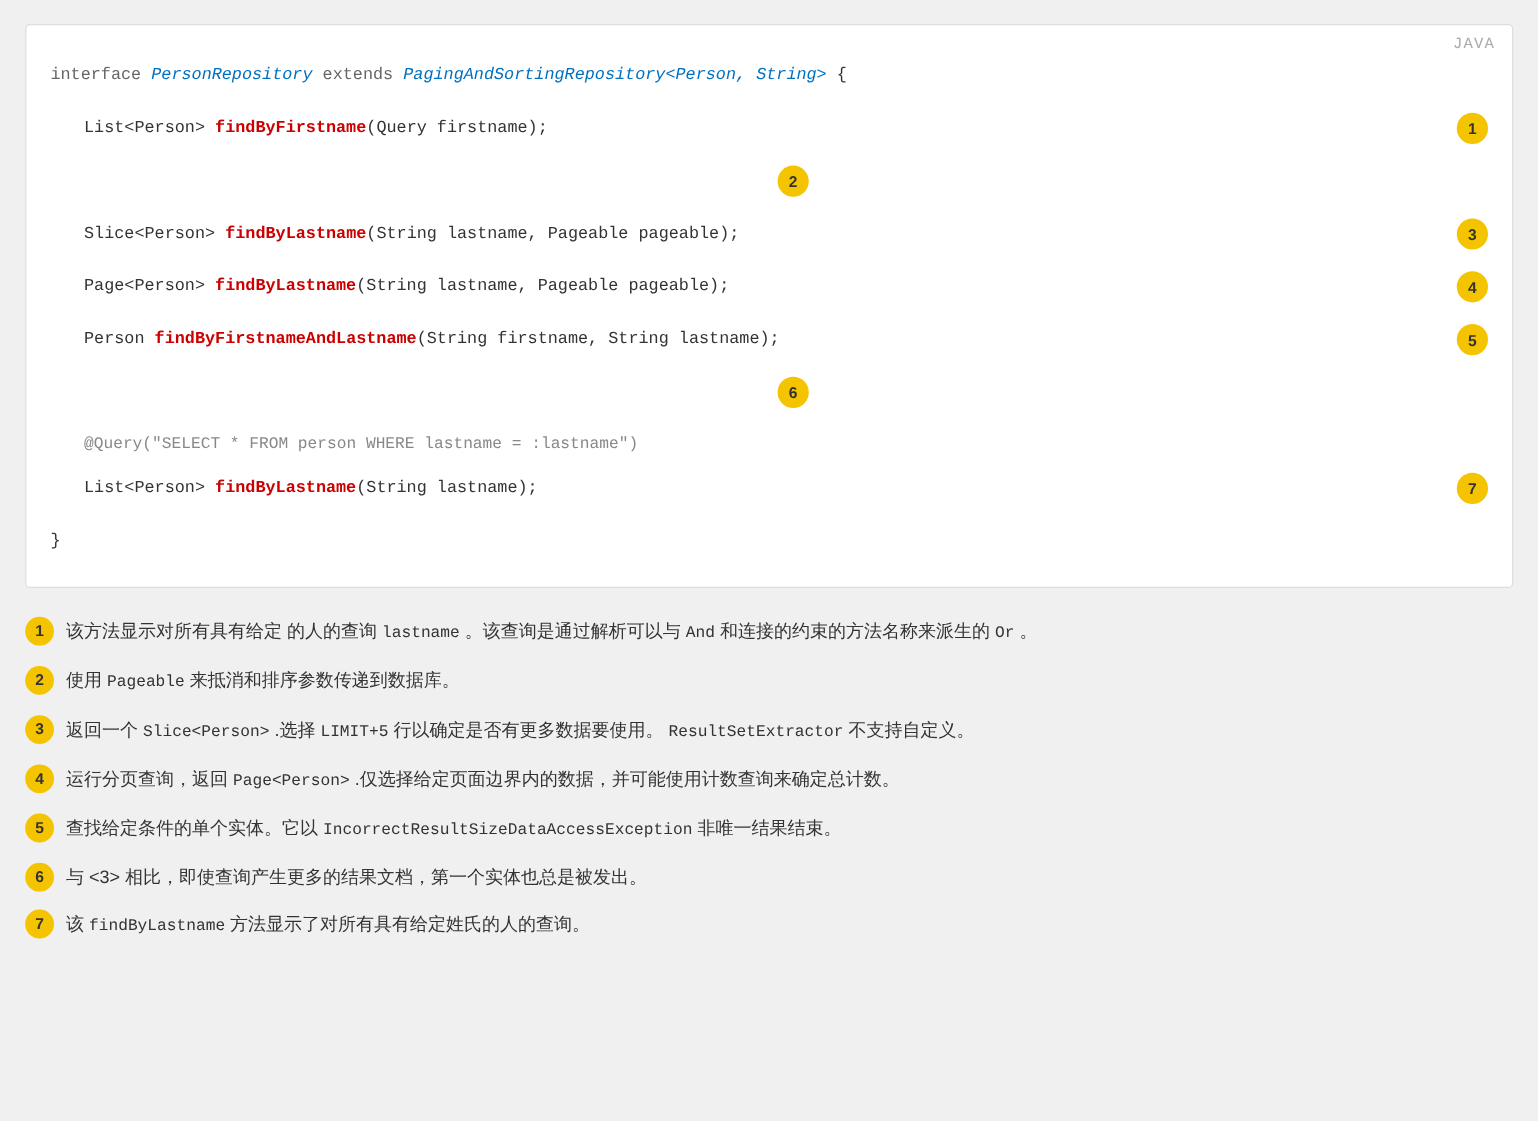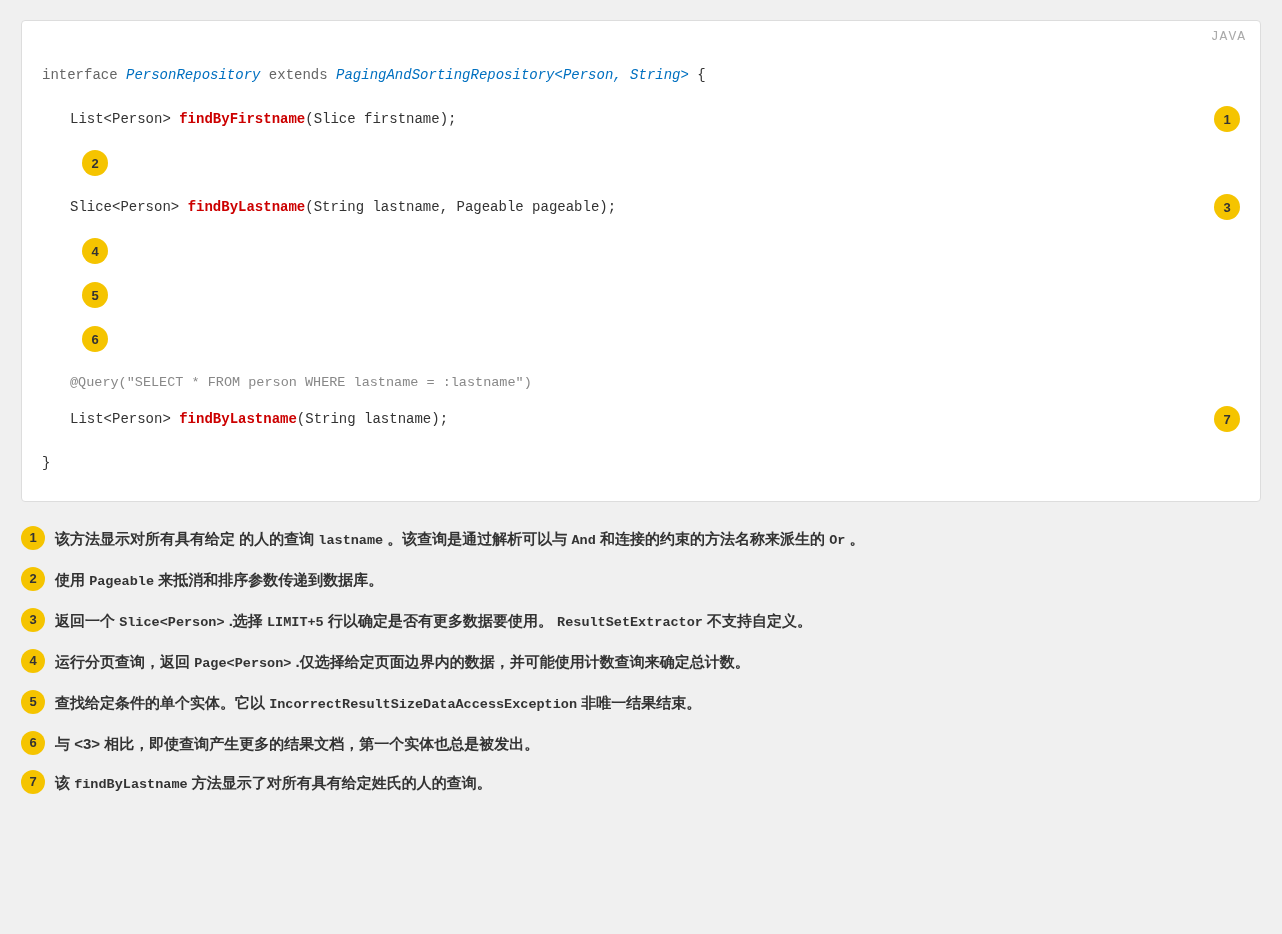--- a/index.html
+++ b/index.html
@@ -12,41 +12,42 @@
     .page-container {
       max-width: 1240px;
       margin: 0 auto;
       background: #f0f0f0;
     }
     
     .code-block {
       background: #fff;
       border: 1px solid #ddd;
       border-radius: 4px;
-      padding: 36px 20px 20px 20px;
+      padding: 24px 20px 20px 20px;
       margin-bottom: 24px;
       position: relative;
       font-family: 'Courier New', Courier, monospace;
       font-size: 14px;
     }
     .java-label {
       position: absolute;
       top: 8px;
       right: 14px;
       font-family: 'Courier New', Courier, monospace;
       font-size: 13px;
       color: #aaa;
       letter-spacing: 1px;
     }
     .code-line {
       display: flex;
       align-items: center;
       margin-bottom: 0;
       min-height: 36px;
       position: relative;
+      justify-content: center;
     }
     .code-line.indent1 { padding-left: 28px; }
     .code-line.indent0 { padding-left: 0; }
     .code-text {
       flex: 1;
       white-space: pre;
       color: #333;
       font-size: 14px;
       line-height: 1.6;
     }
@@ -91,21 +92,20 @@
     .annotation-item {
       display: flex;
       align-items: flex-start;
       margin-bottom: 14px;
       font-size: 15px;
       line-height: 1.7;
       color: #333;
     }
     .annotation-text {
       flex: 1;
-      font-weight: bold;
     }
     .annotation-text .mono {
       font-family: 'Courier New', Courier, monospace;
       font-size: 13.5px;
       background: transparent;
     }
     .annotation-text p {
       margin: 0;
     }
     .annotation-text p + p {
@@ -126,46 +126,48 @@
   <div class="code-block">
     <span class="java-label">JAVA</span>
 
     <div class="code-line indent0">
       <span class="code-text"><span class="kw-gray">interface </span><span class="kw-blue">PersonRepository</span><span class="kw-gray"> extends </span><span class="kw-blue">PagingAndSortingRepository&lt;Person, String&gt;</span><span class="kw-normal"> {</span></span>
     </div>
 
     <div class="spacer"></div>
 
     <div class="code-line indent1">
-      <span class="code-text"><span class="kw-normal">List&lt;Person&gt; </span><span class="kw-red">findByFirstname</span><span class="kw-normal">(Slice firstname);</span></span>
+      <span class="code-text"><span class="kw-normal">List&lt;Person&gt; </span><span class="kw-red">findByFirstname</span><span class="kw-normal">(Query firstname);</span></span>
       <span class="badge">1</span>
     </div>
 
     <div class="spacer"></div>
 
     <div class="code-line indent1">
       <span class="badge">2</span>
     </div>
 
     <div class="spacer"></div>
 
     <div class="code-line indent1">
       <span class="code-text"><span class="kw-normal">Slice&lt;Person&gt; </span><span class="kw-red">findByLastname</span><span class="kw-normal">(String lastname, Pageable pageable);</span></span>
       <span class="badge">3</span>
     </div>
 
     <div class="spacer"></div>
 
     <div class="code-line indent1">
+      <span class="code-text"><span class="kw-normal">Page&lt;Person&gt; </span><span class="kw-red">findByLastname</span><span class="kw-normal">(String lastname, Pageable pageable);</span></span>
       <span class="badge">4</span>
     </div>
 
     <div class="spacer"></div>
 
     <div class="code-line indent1">
+      <span class="code-text"><span class="kw-normal">Person </span><span class="kw-red">findByFirstnameAndLastname</span><span class="kw-normal">(String firstname, String lastname);</span></span>
       <span class="badge">5</span>
     </div>
 
     <div class="spacer"></div>
 
     <div class="code-line indent1">
       <span class="badge">6</span>
     </div>
 
     <div class="spacer"></div>

